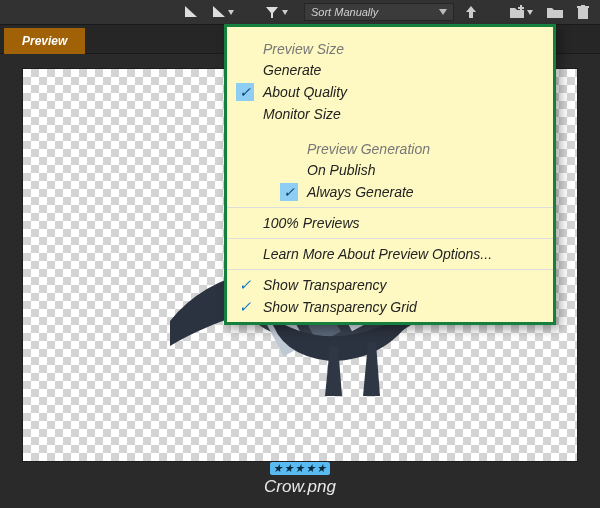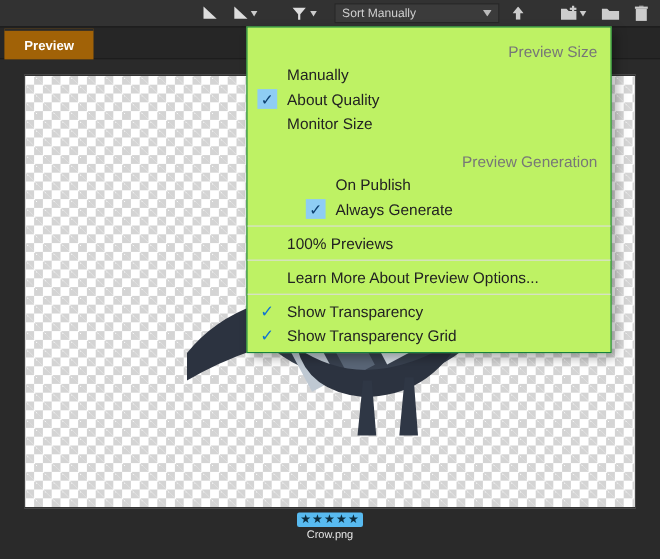--- a/index.html
+++ b/index.html
@@ -1,17 +1,17 @@
 <!DOCTYPE html>
 <html><head>
 <meta charset="utf-8">
 <style>
   * { box-sizing: border-box; margin: 0; padding: 0; }
   html, body { width: 600px; height: 508px; overflow: hidden; font-family: "Segoe UI", Tahoma, sans-serif; font-size: 12px; background: #2a2a2a; }
-  .app { width: 600px; height: 508px; display: flex; flex-direction: column; background: #2a2a2a; color: #e0e0e0; position: relative; }
+  .app { width: 600px; height: 508px; display: flex; flex-direction: column; background: #2a2a2a; color: #e0e0e0; position: relative; font-style: italic; }
 
   
   .toolbar { height: 24px; background: #323232; display: flex; align-items: center; padding: 0 6px 0 180px; gap: 6px; }
   .tool-btn { width: 22px; height: 20px; display: flex; align-items: center; justify-content: center; cursor: pointer; color: #d0d0d0; }
   .tool-btn.drop { width: 32px; }
   .sort-box { height: 18px; background: #3b3b3b; border: 1px solid #262626; color: #d0d0d0; padding: 0 6px; width: 150px; display: flex; align-items: center; justify-content: space-between; font-size: 11px; margin-left: 4px;}
   .spacer { flex: 1; }
 
   
   .tabbar { height: 30px; background: #262626; border-top: 1px solid #1a1a1a; border-bottom: 1px solid #1a1a1a; display: flex; align-items: stretch; padding-left: 4px;}
@@ -29,31 +29,30 @@
       linear-gradient(45deg,#d4d4d4 25%,transparent 25%,transparent 75%,#d4d4d4 75%);
     background-size: 16px 16px;
     background-position: 0 0, 8px 8px;
     background-color: #fff;
   }
   .bird { position: absolute; left: 50%; top: 50%; transform: translate(-50%,-48%); }
 
   
   .file-row { height: 34px; display: flex; flex-direction: column; align-items: center; justify-content: center; gap: 2px; }
   .stars { background:#58baf0; color:#0b2b3c; padding: 0 3px; border-radius:2px; font-size:11px; letter-spacing:1px; line-height:13px;}
-  .fname { color:#e8e8e8; font-size:10px; }
+  .fname { color:#e8e8e8; font-size:17px; }
 
   
   .menu {
     position: absolute; left: 224px; top: 24px; width: 332px;
-    background: #bef264; color: #222; border: 1px solid #15803d;
+    background: #fef9c3; color: #222; border: 3px solid #15803d;
     box-shadow: 4px 4px 10px rgba(0,0,0,.35);
     font-size: 14px;
     z-index: 10;
     padding: 4px 0 4px 0;
-    text-align: right;
   }
   .menu .sect { padding: 6px 0 0 0; }
   .menu .sect-title { color: #777; padding: 4px 12px 2px 36px; font-size: 14px; }
   .menu .item { display: flex; align-items: center; height: 22px; padding: 0 12px 0 0; cursor: default; }
   .menu .item .chkcell { width: 36px; display:flex; justify-content:center; align-items:center; color:#1174d1; font-size:15px; }
   .menu .chkcell.boxed { }
   .menu .chkcell.boxed span { width:18px; height:18px; background:#8ecdf4; display:flex; align-items:center; justify-content:center; color:#0b3f6f; font-size:14px; }
   .menu hr { border: none; border-top: 1px solid #ddd; margin: 4px 0; }
 
   
@@ -156,21 +155,21 @@
       <span class="stars">★★★★★</span>
       <span class="fname">Crow.png</span>
     </div>
   </div>
 
   <div class="menu">
     <div class="sect">
       <div class="sect-title">Preview Size</div>
       <div class="item">
         <div class="chkcell"></div>
-        <span>Manually</span>
+        <span>Generate</span>
       </div>
       <div class="item">
         <div class="chkcell boxed">
             <span>✓</span>
           </div>
         <span>About Quality</span>
       </div>
       <div class="item">
         <div class="chkcell"></div>
         <span>Monitor Size</span>

